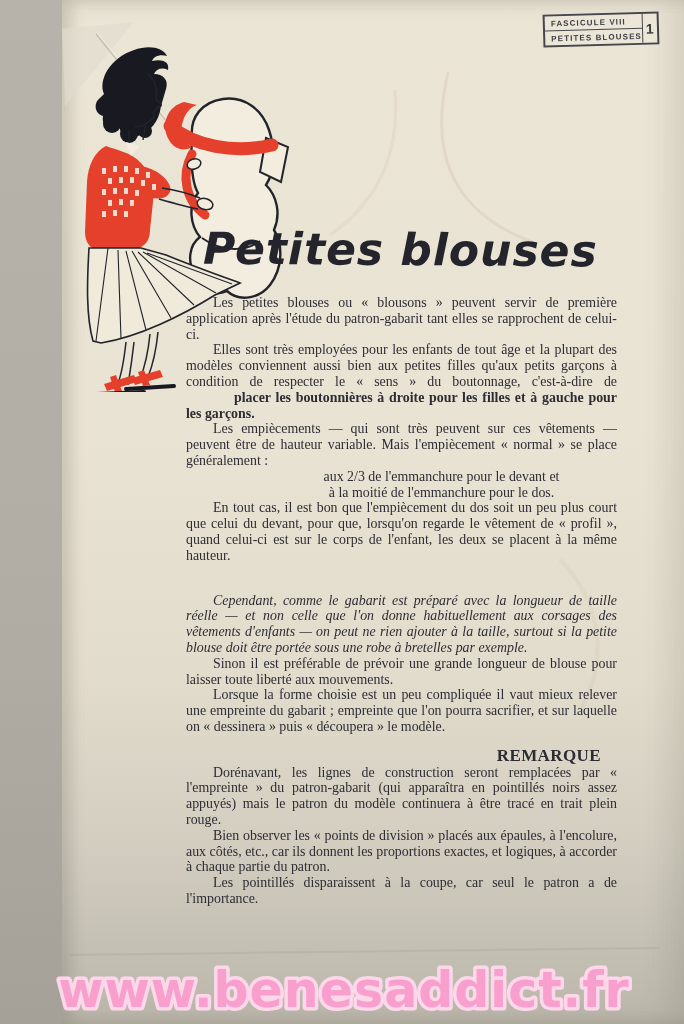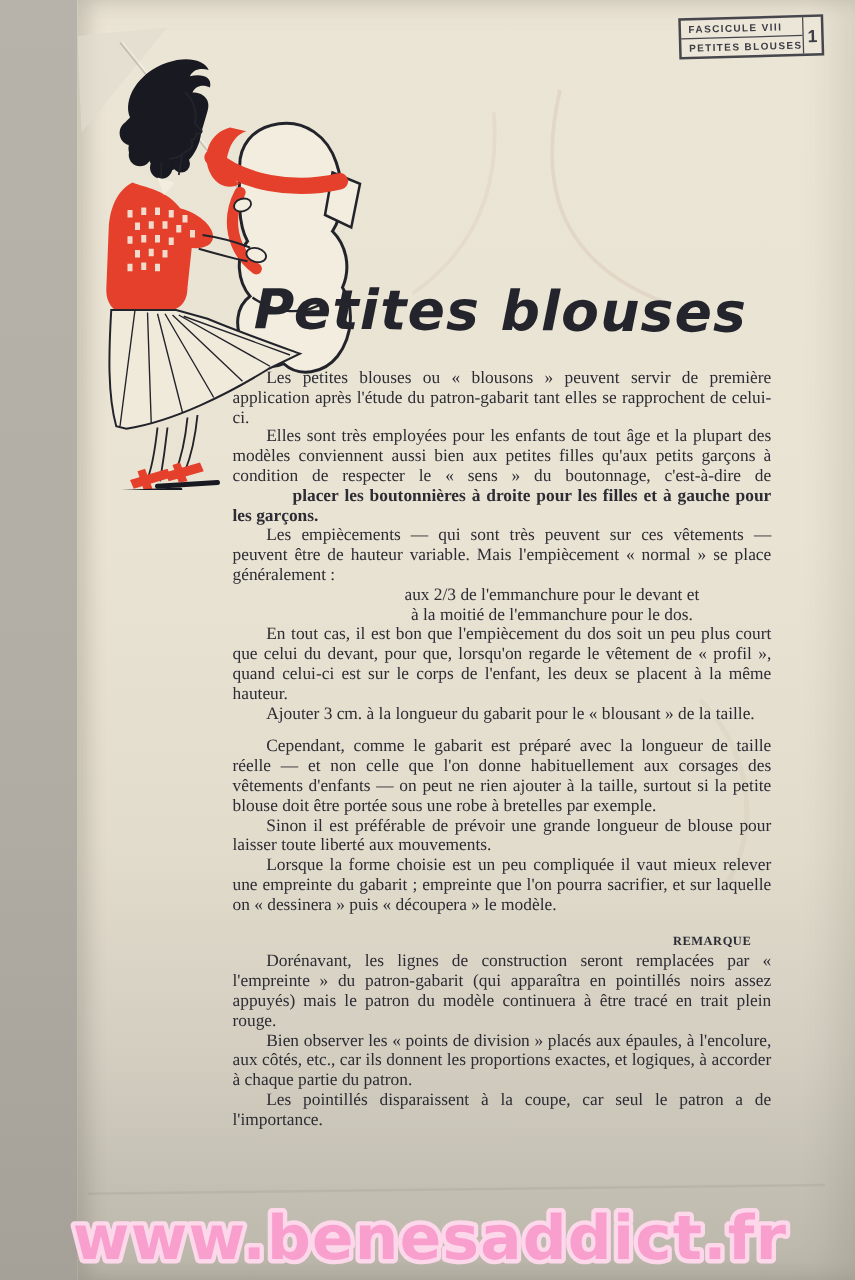--- a/index.html
+++ b/index.html
@@ -56,29 +56,29 @@
     white-space:nowrap;
   }
   
   .body-col{
     position:absolute;left:186px;top:295px;width:431px;
     font-size:13.9px;line-height:15.8px;
     color:#2d2c34;
     text-align:justify;
   }
   .body-col p{margin:0;text-indent:27px;}
-  .body-col p.gap{margin-top:11px;}
+  .body-col p.gap{margin-top:29px;font-style:italic;}
   .inset{
     text-indent:0 !important;text-align:center;
     padding-left:80px;white-space:pre-line;
   }
   .remark{
     margin:13px 16px 1px 0 !important;
     text-indent:0 !important;text-align:right;
-    font-weight:bold;letter-spacing:.4px;font-size:10px;font-family:Liberation Serif, serif;
+    font-weight:bold;letter-spacing:.4px;font-size:17px;font-family:Liberation Serif, serif;
   }
   .bold{font-weight:bold;margin-left:48px;}
   
   .watermark{position:absolute;left:0;bottom:0;width:684px;height:66px;}
   
   .illu{position:absolute;left:42px;top:42px;}
 </style>
 </head>
 <body>
 
@@ -186,21 +186,20 @@
 
   <div class="title">Petites blouses</div>
 
   <div class="body-col">
     <p>Les petites blouses ou « blousons » peuvent servir de première application après l'étude du patron-gabarit tant elles se rapprochent de celui-ci.</p>
     <p><span>Elles sont très employées pour les enfants de tout âge et la plupart des modèles conviennent aussi bien aux petites filles qu'aux petits garçons à condition de respecter le « sens » du boutonnage, c'est-à-dire de </span><span class="bold">placer les boutonnières à droite pour les filles et à gauche pour les garçons.</span></p>
     <p>Les empiècements — qui sont très peuvent sur ces vêtements — peuvent être de hauteur variable. Mais l'empiècement « normal » se place généralement :</p>
     <p class="inset">aux 2/3 de l'emmanchure pour le devant et
 à la moitié de l'emmanchure pour le dos.</p>
     <p>En tout cas, il est bon que l'empiècement du dos soit un peu plus court que celui du devant, pour que, lorsqu'on regarde le vêtement de « profil », quand celui-ci est sur le corps de l'enfant, les deux se placent à la même hauteur.</p>
-    <p>Ajouter 3 cm. à la longueur du gabarit pour le « blousant » de la taille.</p>
     <p class="gap">Cependant, comme le gabarit est préparé avec la longueur de taille réelle — et non celle que l'on donne habituellement aux corsages des vêtements d'enfants — on peut ne rien ajouter à la taille, surtout si la petite blouse doit être portée sous une robe à bretelles par exemple.</p>
     <p>Sinon il est préférable de prévoir une grande longueur de blouse pour laisser toute liberté aux mouvements.</p>
     <p>Lorsque la forme choisie est un peu compliquée il vaut mieux relever une empreinte du gabarit ; empreinte que l'on pourra sacrifier, et sur laquelle on « dessinera » puis « découpera » le modèle.</p>
     <p class="remark">REMARQUE</p>
     <p>Dorénavant, les lignes de construction seront remplacées par « l'empreinte » du patron-gabarit (qui apparaîtra en pointillés noirs assez appuyés) mais le patron du modèle continuera à être tracé en trait plein rouge.</p>
     <p>Bien observer les « points de division » placés aux épaules, à l'encolure, aux côtés, etc., car ils donnent les proportions exactes, et logiques, à accorder à chaque partie du patron.</p>
     <p>Les pointillés disparaissent à la coupe, car seul le patron a de l'importance.</p>
   </div>
 
   <svg class="watermark" width="684" height="66" viewBox="0 0 684 66">

